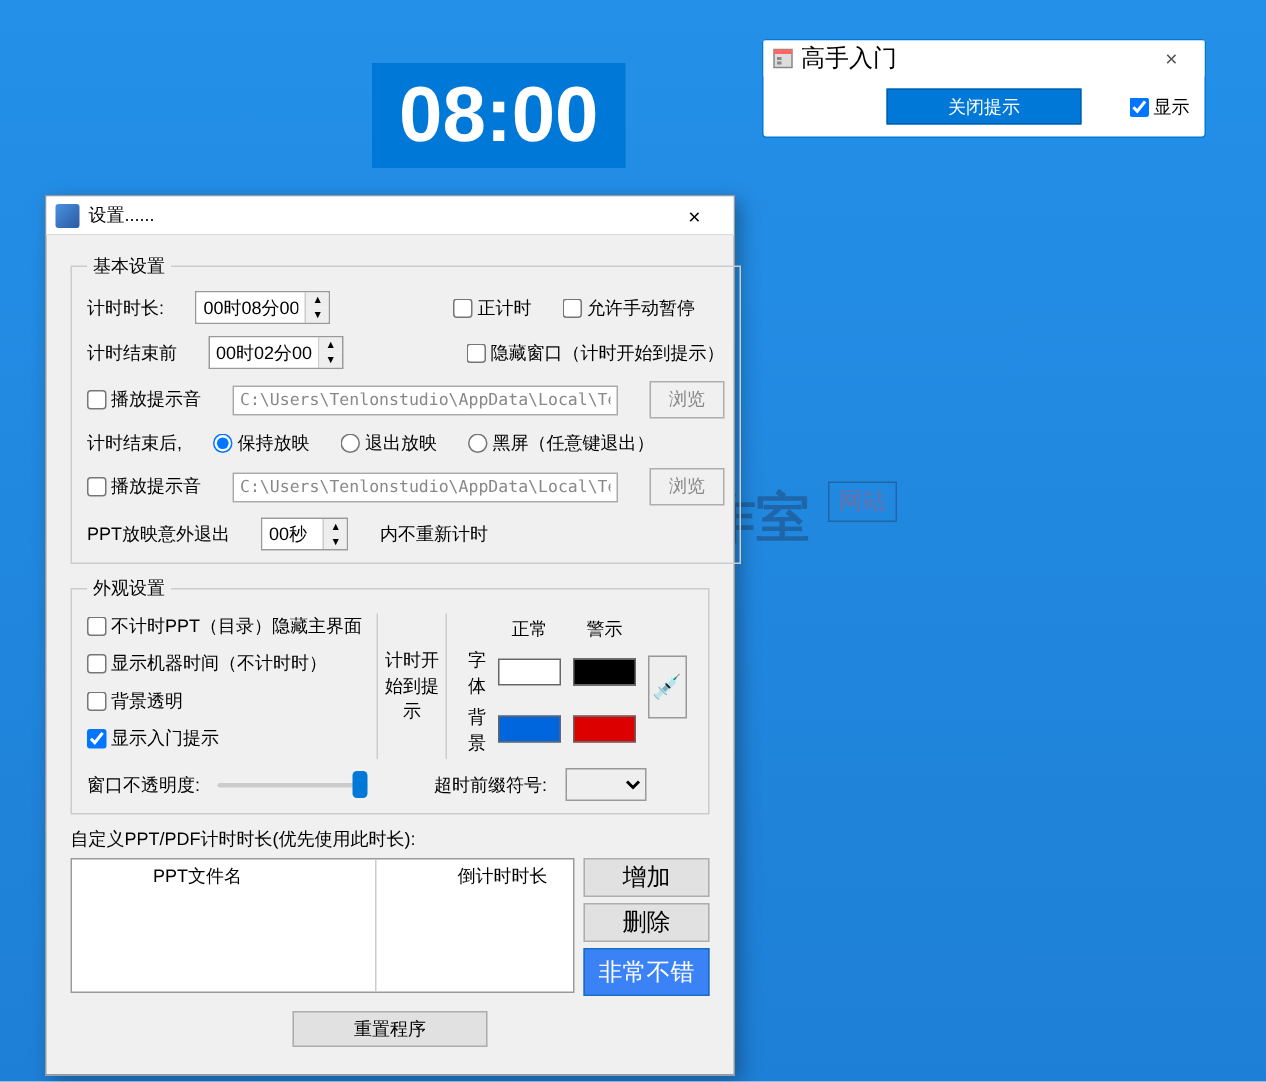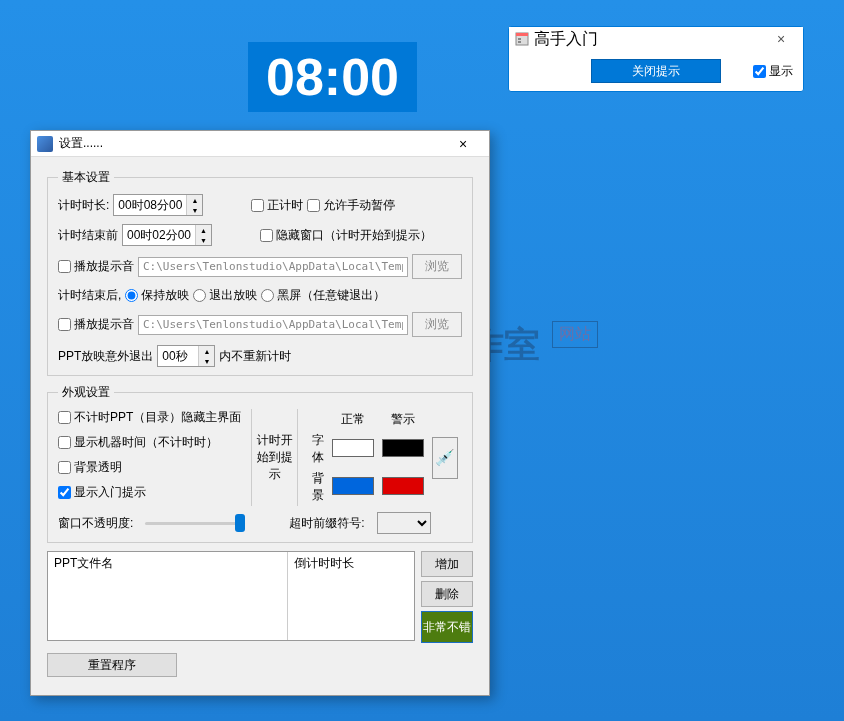--- a/index.html
+++ b/index.html
@@ -64,21 +64,21 @@
     fieldset {
       border: 1px solid #ccc;
       margin-bottom: 8px;
       padding: 8px 10px;
     }
     legend { font-size: 12px; padding: 0 4px; }
     
     .row {
       display: flex;
       align-items: center;
-      gap: 4px;
+      gap: 21px;
       margin-bottom: 8px;
       font-size: 12px;
     }
     .row:last-child { margin-bottom: 0; }
     
     .label { white-space: nowrap; }
     
     .spinner {
       display: inline-flex;
       border: 1px solid #999;
@@ -211,41 +211,41 @@
       font-size: 12px;
     }
     .custom-layout { display: flex; gap: 6px; margin-top: 4px; }
     .listbox {
       flex: 1;
       border: 1px solid #999;
       background: white;
       height: 90px;
       display: flex;
     }
-    .listbox-col { flex: 1; border-right: 1px solid #ccc; padding: 3px 6px; }
+    .listbox-col { flex: 1; border-right: 1px solid #ccc; padding: 3px 6px; margin-left: 48px; }
     .listbox-col:last-child { border-right: none; flex: 0.5; }
     .side-btns { display: flex; flex-direction: column; gap: 4px; }
     .side-btn {
-      width: 52px;
+      width: 84px;
       height: 26px;
       border: 1px solid #adadad;
       background: #e1e1e1;
       cursor: pointer;
-      font-size: 12px;
+      font-size: 16px;
     }
     .side-btn.blue {
-      background: #4d7c0f;
+      background: #3b82f6;
       color: white;
       border: 1px solid #1a6dc4;
       height: 32px;
     }
     
     .bottom-btns {
       display: flex;
-      justify-content: space-between;
+      justify-content: center;
       gap: 30px;
       padding: 10px 0 6px;
     }
     .bottom-btn {
       width: 130px;
       height: 24px;
       border: 1px solid #adadad;
       background: #e1e1e1;
       cursor: pointer;
       font-size: 12px;
@@ -518,20 +518,21 @@
           <div class="slider-track"></div>
           <div class="slider-thumb"></div>
         </div>
         <span style="width:20px;"></span>
         <span>超时前缀符号:</span>
         <select class="combo"><option></option></select>
       </div>
     </fieldset>
 
     <div class="custom-section">
+      <div>自定义PPT/PDF计时时长(优先使用此时长):</div>
       <div class="custom-layout">
         <div class="listbox">
           <div class="listbox-col">PPT文件名</div>
           <div class="listbox-col">倒计时时长</div>
         </div>
         <div class="side-btns">
           <button class="side-btn">增加</button>
           <button class="side-btn">删除</button>
           <button class="side-btn blue">非常不错</button>
         </div>

